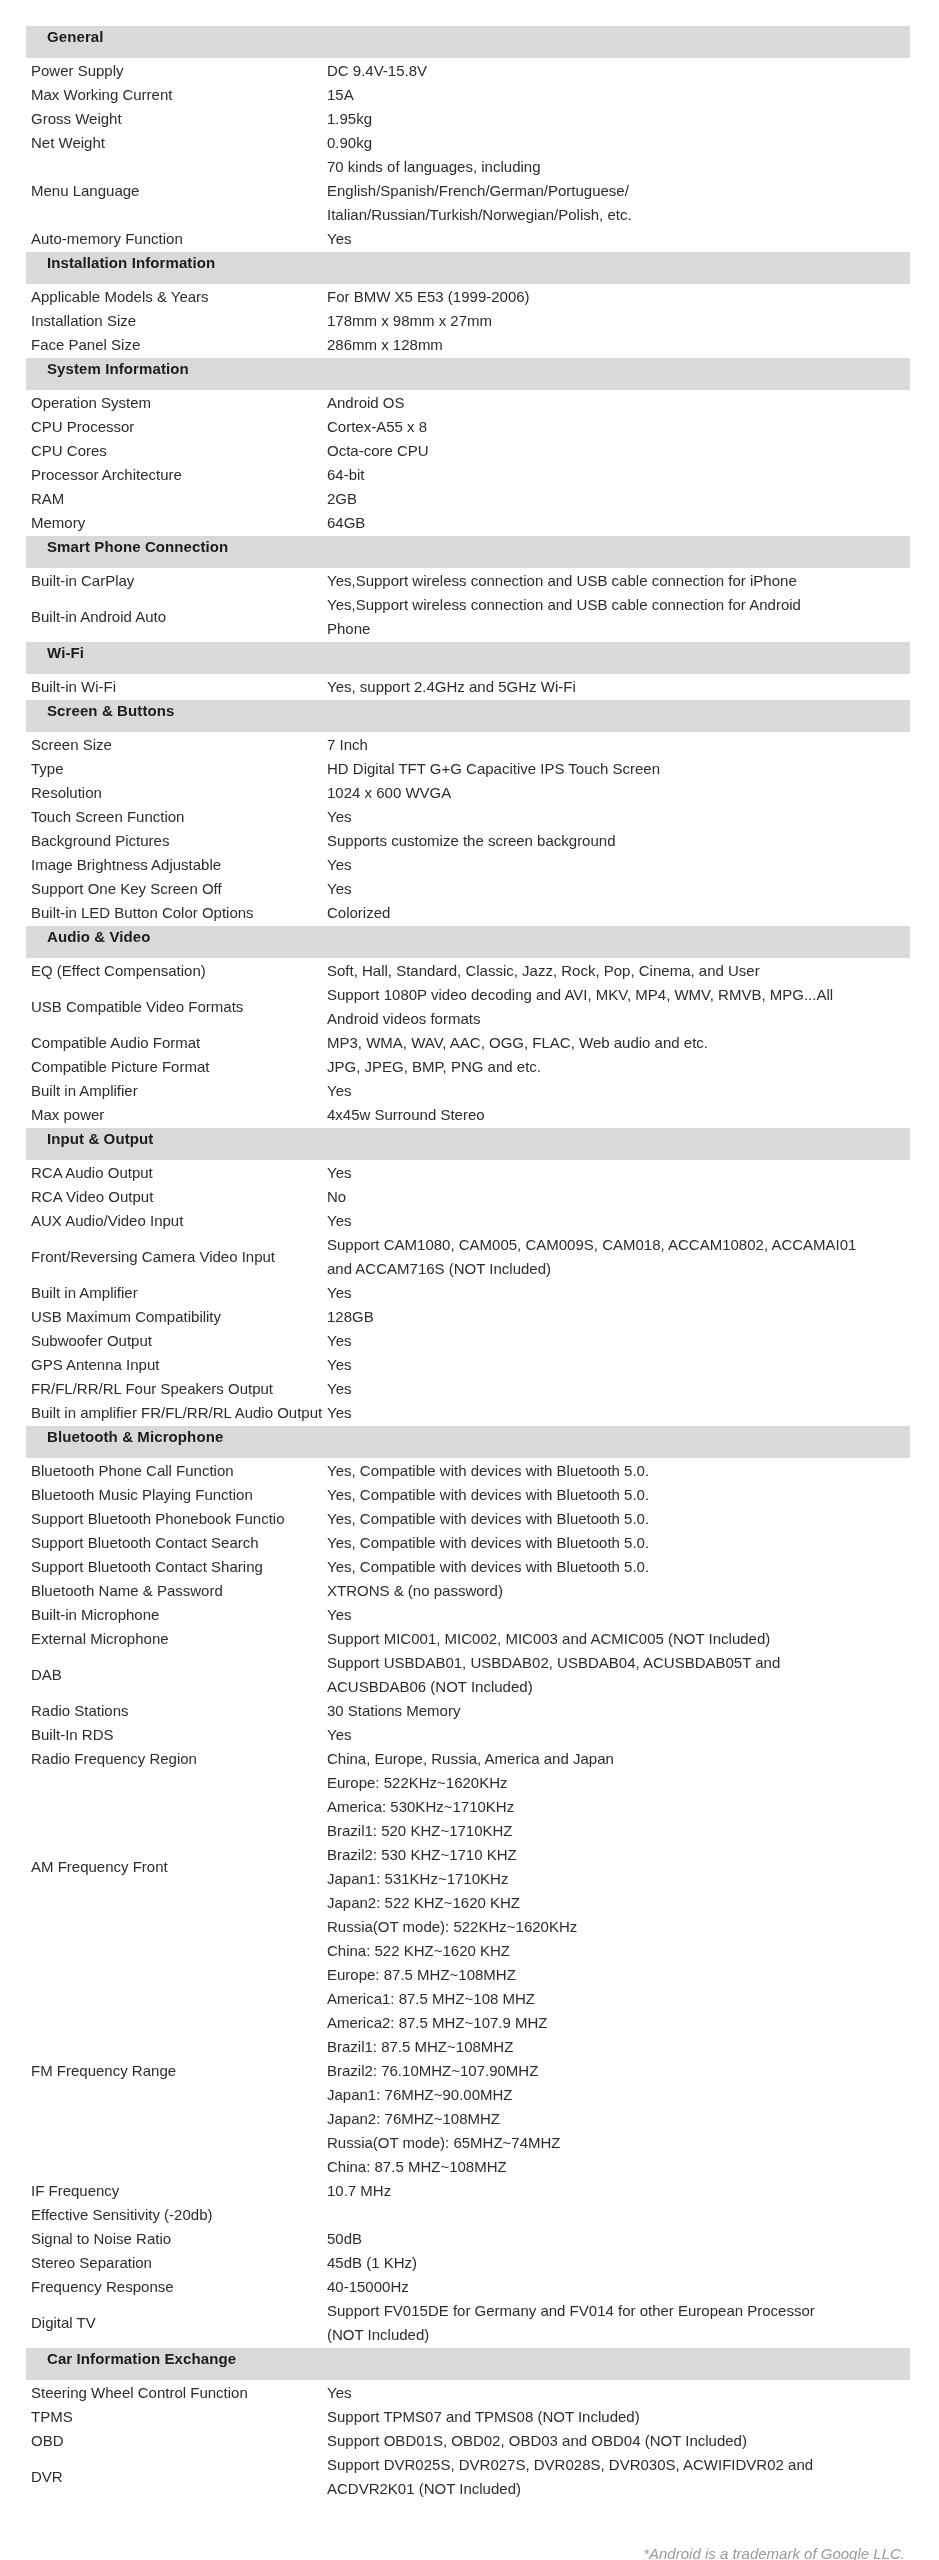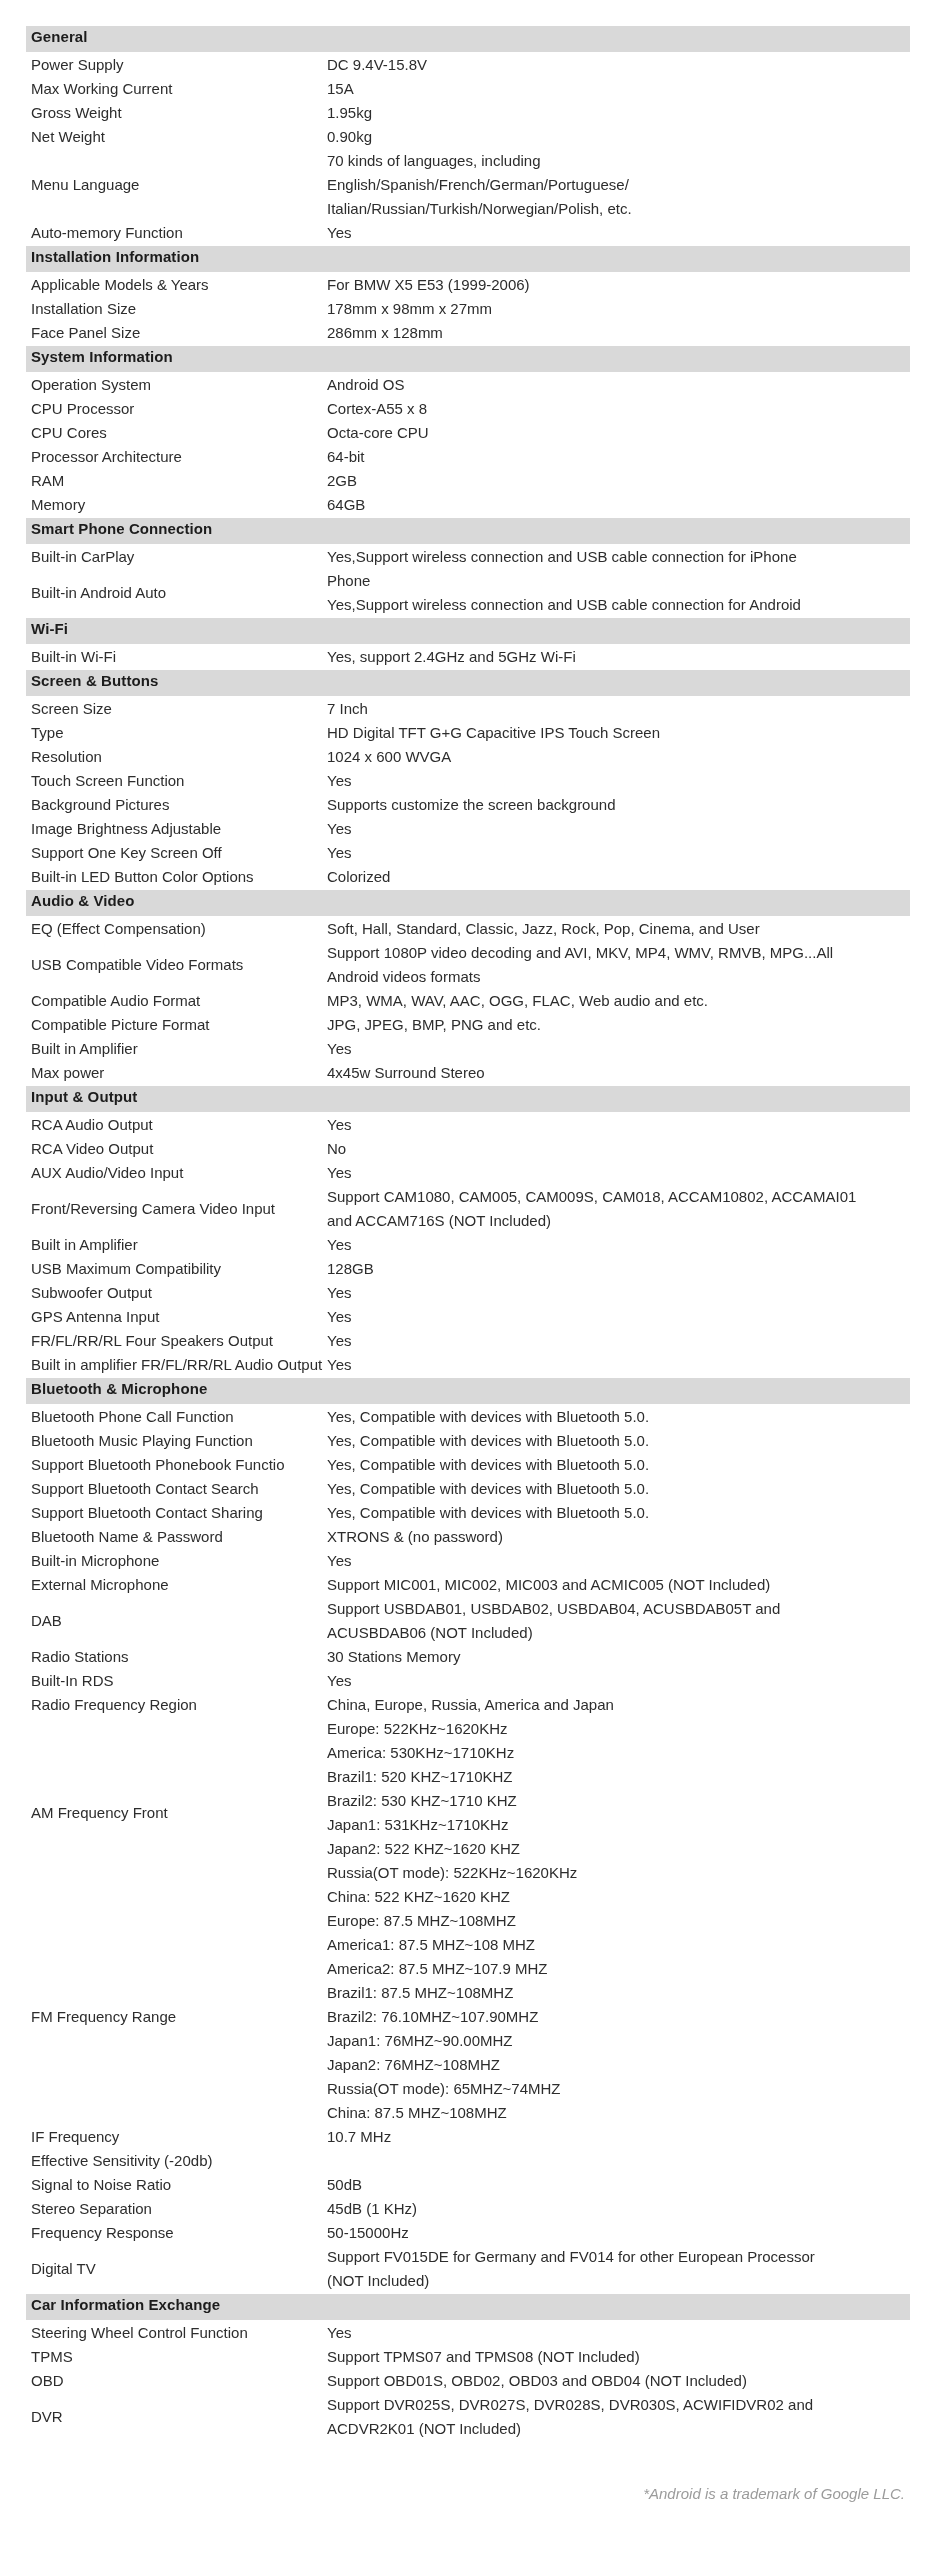--- a/index.html
+++ b/index.html
@@ -14,24 +14,24 @@
   }
   .sheet {
     padding: 25px 0 30px 0;
   }
   .spec-table {
     margin-left: 26px;
     width: 884px;
   }
   .section-header {
     background: #d9d9d9;
-    height: 26px;
+    height: 32px;
     line-height: 22px;
     margin: 1px 0;
-    padding-left: 5px;
+    padding-left: 21px;
     box-sizing: border-box;
   }
   .section-title {
     font-size: 15px;
     font-weight: 700;
     color: #1c1c1c;
     letter-spacing: 0.1px;
   }
   .spec-row {
     display: flex;
@@ -193,22 +193,22 @@
   <div class="spec-row">
     <div class="spec-label">Built-in CarPlay</div>
     <div class="spec-value">
           <div class="value-line">Yes,Support wireless connection and USB cable connection for iPhone</div>
         </div>
   </div>
 
   <div class="spec-row">
     <div class="spec-label">Built-in Android Auto</div>
     <div class="spec-value">
+          <div class="value-line">Yes,Support wireless connection and USB cable connection for Android</div>
           <div class="value-line">Phone</div>
-          <div class="value-line">Yes,Support wireless connection and USB cable connection for Android</div>
         </div>
   </div>
 
   <div class="section-header">
     <span class="section-title">Wi-Fi</span>
   </div>
 
   <div class="spec-row">
     <div class="spec-label">Built-in Wi-Fi</div>
     <div class="spec-value">
@@ -538,21 +538,21 @@
   <div class="spec-row">
     <div class="spec-label">Stereo Separation</div>
     <div class="spec-value">
           <div class="value-line">45dB (1 KHz)</div>
         </div>
   </div>
 
   <div class="spec-row">
     <div class="spec-label">Frequency Response</div>
     <div class="spec-value">
-          <div class="value-line">50-15000Hz</div>
+          <div class="value-line">40-15000Hz</div>
         </div>
   </div>
 
   <div class="spec-row">
     <div class="spec-label">Digital TV</div>
     <div class="spec-value">
           <div class="value-line">Support FV015DE for Germany and FV014 for other European Processor</div>
           <div class="value-line">(NOT Included)</div>
         </div>
   </div>

